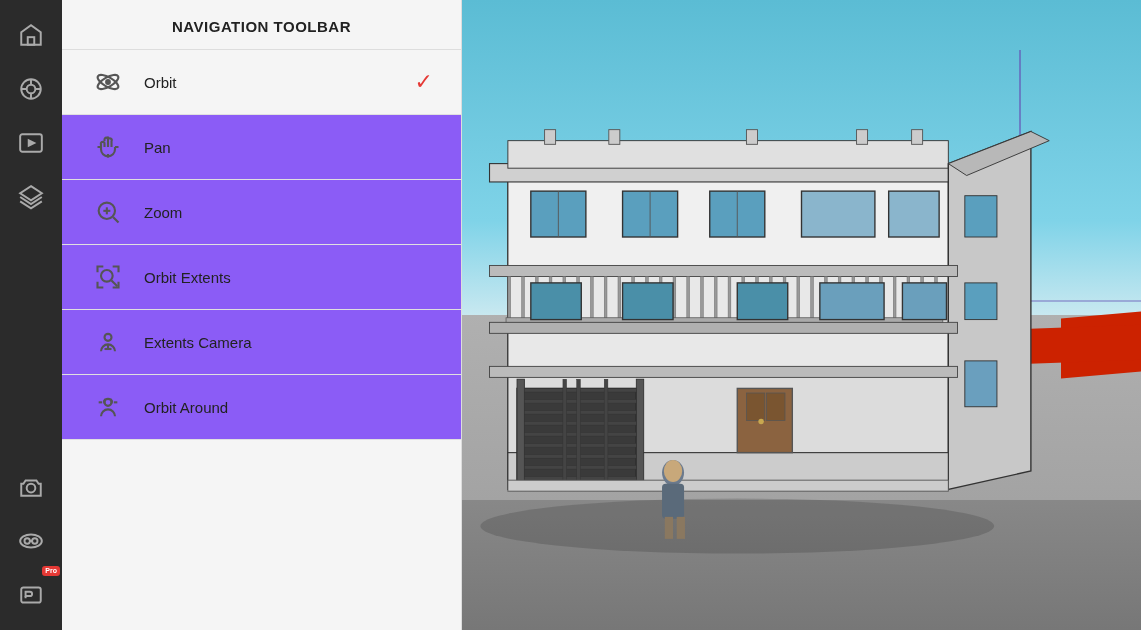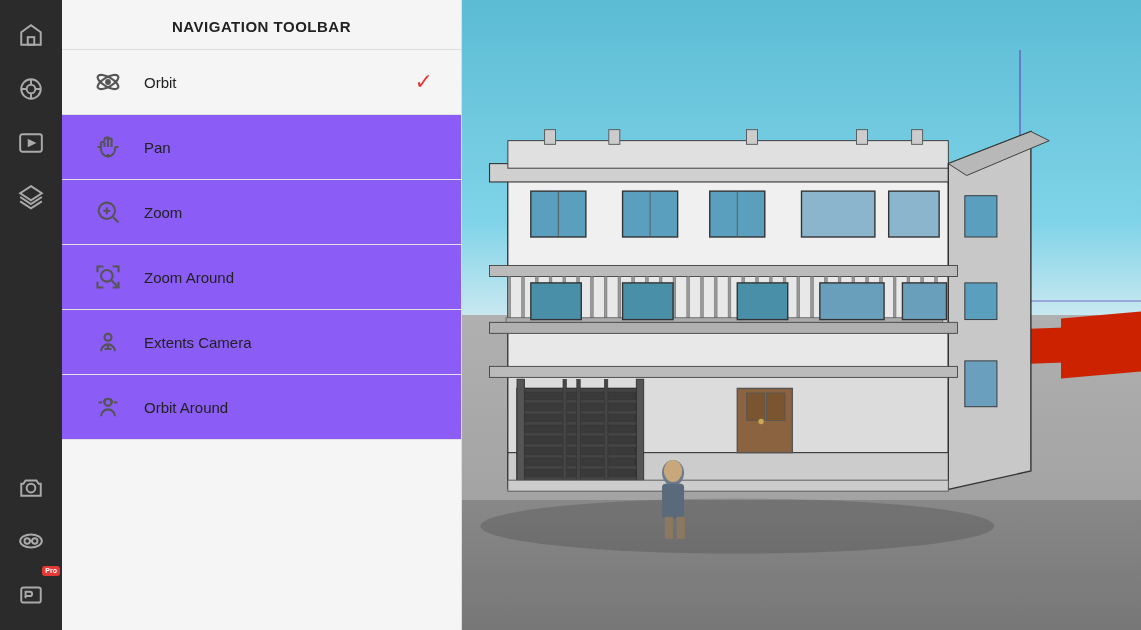--- a/index.html
+++ b/index.html
@@ -294,21 +294,21 @@
     </div>
 
     <div class="nav-item">
       <div class="nav-item-icon">
         <svg viewBox="0 0 24 24" fill="none" stroke="#555" stroke-width="1.8">
           <circle cx="11" cy="11" r="5"></circle>
           <line x1="15" y1="15" x2="20" y2="20"></line>
           <path d="M3 8V3h5M3 16v5h5M16 3h5v5M21 16v5h-5"></path>
         </svg>
       </div>
-      <span class="nav-item-label">Zoom Around</span>
+      <span class="nav-item-label">Orbit Extents</span>
     </div>
 
     <div class="nav-item">
       <div class="nav-item-icon">
         <svg viewBox="0 0 24 24" fill="none" stroke="#555" stroke-width="1.8">
           <circle cx="12" cy="8" r="3"></circle>
           <path d="M6 20c0-3.3 2.7-6 6-6s6 2.7 6 6"></path>
           <line x1="12" y1="14" x2="12" y2="18"></line>
           <line x1="9" y1="18" x2="15" y2="18"></line>
         </svg>

